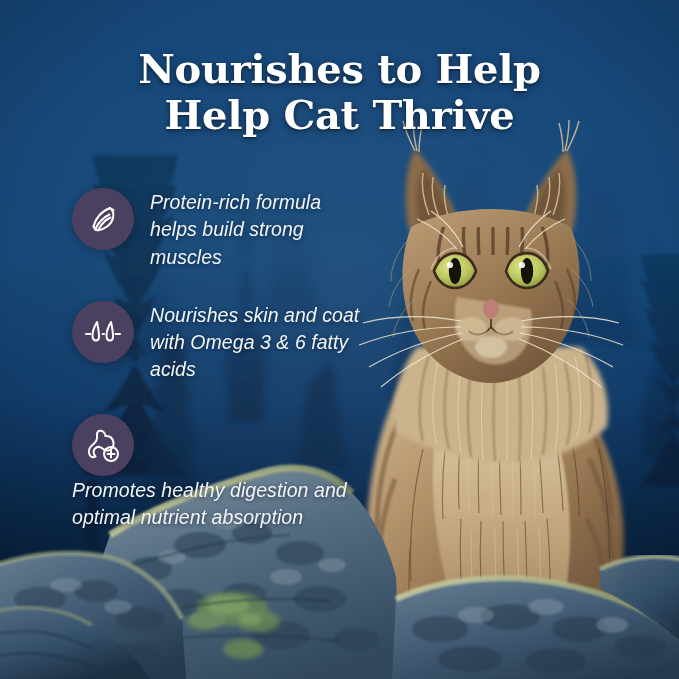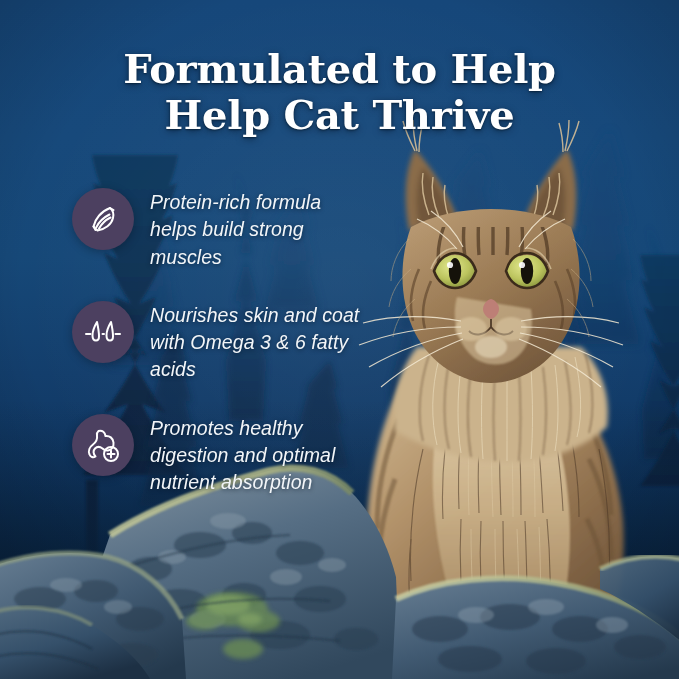--- a/index.html
+++ b/index.html
@@ -64,21 +64,21 @@
     top: 188px;
     width: 300px;
     z-index: 20;
   }
   .feature {
     display: flex;
     align-items: flex-start;
     margin-bottom: 30px;
     min-height: 62px;
   }
-  .feature:last-child { margin-bottom: 0; }
+  .feature:last-child { margin-bottom: 0; flex-direction: column; }
 
   .badge {
     flex: 0 0 auto;
     width: 62px;
     height: 62px;
     border-radius: 50%;
     background: #4c4060;
     display: flex;
     align-items: center;
     justify-content: center;
@@ -565,21 +565,21 @@
         <ellipse cx="612" cy="176" rx="16" ry="8" fill="#9aaab7"></ellipse>
       </g>
       <path d="M396 150 C440 130 500 124 556 134 C614 144 664 168 690 196" fill="none" stroke="url(#rockEdge)" stroke-width="6" opacity="0.85" filter="url(#rockBlur)"></path>
 
       <path d="M600 120 C630 106 660 104 690 112 L690 200 C662 176 628 152 600 140 Z" fill="url(#rockC)" opacity="0.95"></path>
       <path d="M600 120 C630 106 660 104 690 112" fill="none" stroke="#b6bf93" stroke-width="5" opacity="0.7" filter="url(#rockBlur)"></path>
     </svg>
   </div>
 
   <div class="headline">
-    <span class="l1">Formulated to Help</span>
+    <span class="l1">Nourishes to Help</span>
     <span class="l2">Help Cat Thrive</span>
   </div>
 
   <div class="features">
 
     <div class="feature">
       <div class="badge">
         <span>
           <svg width="36" height="36" viewBox="0 0 36 36" fill="none" stroke="#ffffff" stroke-width="2" stroke-linecap="round" stroke-linejoin="round">
             <path d="M8.5 25.5 C10 18 16 10.5 25 7 C28 9.5 29 13 28 17 C26.5 23.5 20 28.5 12.5 29.5 Z"></path>

